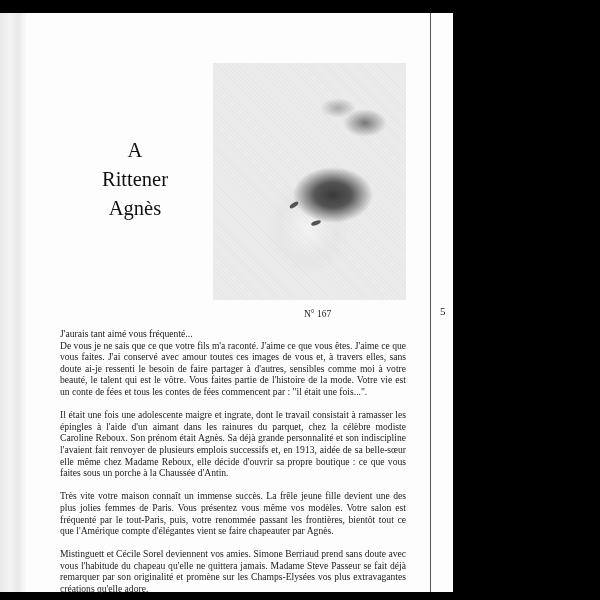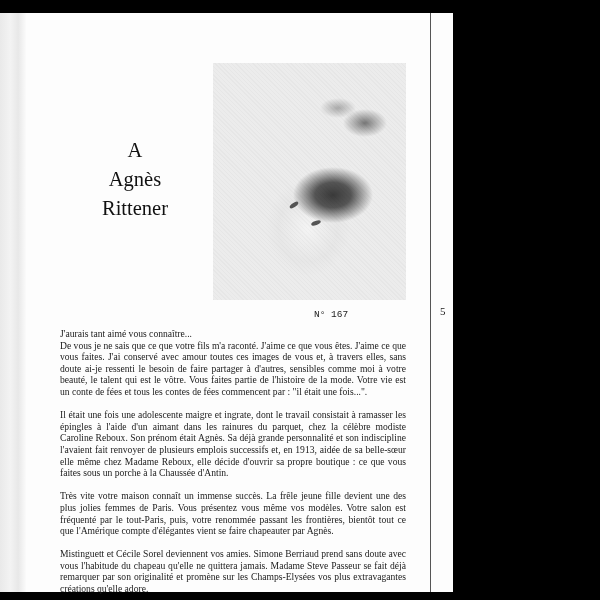--- a/index.html
+++ b/index.html
@@ -34,53 +34,53 @@
       radial-gradient(ellipse 42px 48px at 95px 165px, #f4f4f4 0%, #e7e7e7 70%, rgba(230,230,230,0) 100%),
       #ececec;
     overflow:hidden;
   }
   .photo .eye { position:absolute; width:10px; height:4px; background:#555; border-radius:50%; }
   .photo .grain {
     position:absolute; inset:0;
     background-image:repeating-linear-gradient(45deg, rgba(0,0,0,0.025) 0 1px, transparent 1px 3px);
   }
   .caption {
-    position:absolute; left:314px; top:296px; font-family:Liberation Mono, monospace;
+    position:absolute; left:304px; top:296px; font-family:Liberation Serif, serif;
     font-size:9.5px; color:#222;
   }
   .body-text {
     position:absolute; left:60px; top:315px; width:346px;
     font-family:"Liberation Serif", serif; font-size:9.6px; line-height:11.6px;
     color:#1a1a1a; text-align:justify;
   }
   .body-text p { margin:0 0 11.6px 0; }
   .body-text p.tight { margin:0; }
 </style>
 </head>
 <body>
 
 <div class="page">
   <div class="page-shade"></div>
   <div class="gutter-line"></div>
   <div class="page-number">5</div>
 
   <div class="title">
     <div>A</div>
+    <div>Rittener</div>
     <div>Agnès</div>
-    <div>Rittener</div>
     <div class="gap"></div>
   </div>
 
   <div class="photo">
     <div class="eye" style="left:76px;top:140px;transform:rotate(-35deg);"></div>
     <div class="eye" style="left:98px;top:158px;transform:rotate(-20deg);"></div>
     <div class="grain"></div>
   </div>
   <div class="caption">N° 167</div>
 
   <div class="body-text">
-    <p class="tight">J'aurais tant aimé vous connaître...</p>
+    <p class="tight">J'aurais tant aimé vous fréquenté...</p>
     <p>De vous je ne sais que ce que votre fils m'a raconté. J'aime ce que vous êtes. J'aime ce que vous faites. J'ai conservé avec amour toutes ces images de vous et, à travers elles, sans doute ai-je ressenti le besoin de faire partager à d'autres, sensibles comme moi à votre beauté, le talent qui est le vôtre. Vous faites partie de l'histoire de la mode. Votre vie est un conte de fées et tous les contes de fées commencent par : "il était une fois...".</p>
     <p>Il était une fois une adolescente maigre et ingrate, dont le travail consistait à ramasser les épingles à l'aide d'un aimant dans les rainures du parquet, chez la célèbre modiste Caroline Reboux. Son prénom était Agnès. Sa déjà grande personnalité et son indiscipline l'avaient fait renvoyer de plusieurs emplois successifs et, en 1913, aidée de sa belle-sœur elle même chez Madame Reboux, elle décide d'ouvrir sa propre boutique : ce que vous faites sous un porche à la Chaussée d'Antin.</p>
     <p>Très vite votre maison connaît un immense succès. La frêle jeune fille devient une des plus jolies femmes de Paris. Vous présentez vous même vos modèles. Votre salon est fréquenté par le tout-Paris, puis, votre renommée passant les frontières, bientôt tout ce que l'Amérique compte d'élégantes vient se faire chapeauter par Agnès.</p>
     <p>Mistinguett et Cécile Sorel deviennent vos amies. Simone Berriaud prend sans doute avec vous l'habitude du chapeau qu'elle ne quittera jamais. Madame Steve Passeur se fait déjà remarquer par son originalité et promène sur les Champs-Elysées vos plus extravagantes créations qu'elle adore.</p>
   </div>
 </div>
 
 </body></html>

